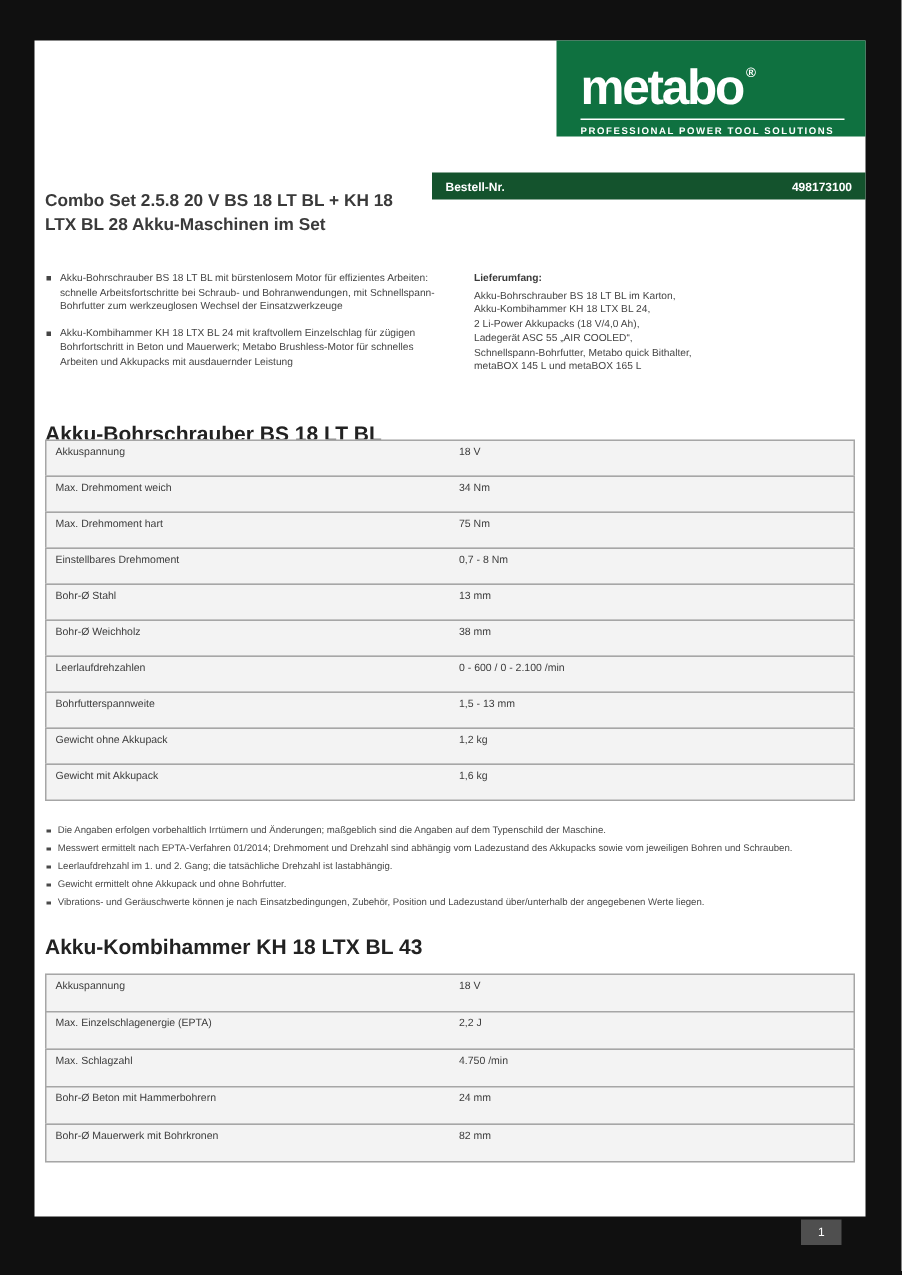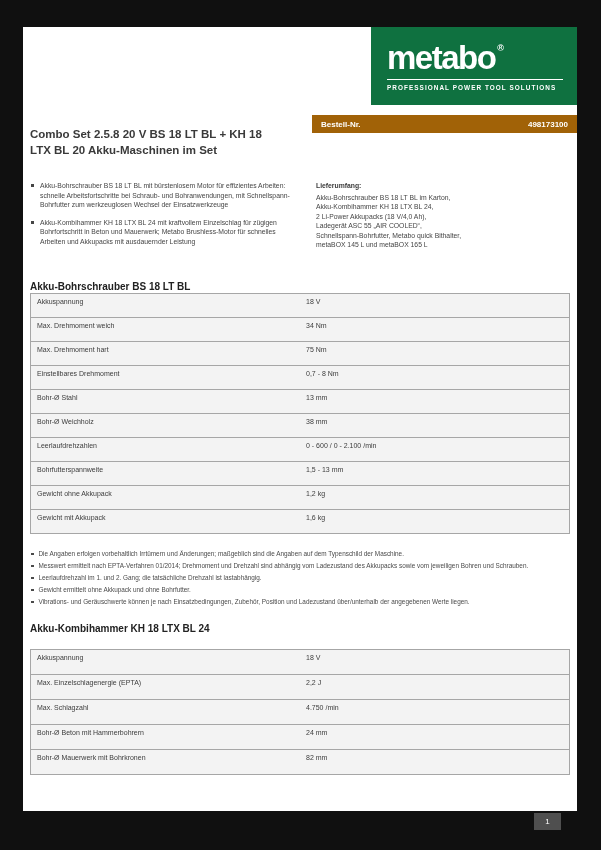--- a/index.html
+++ b/index.html
@@ -1,46 +1,46 @@
 <!DOCTYPE html>
 <html><head>
 <meta charset="utf-8">
 <style>
   html,body{margin:0;padding:0;}
   body{width:601px;height:850px;font-family:"Liberation Sans",sans-serif;-webkit-font-smoothing:antialiased;}
   .canvas{position:relative;width:601px;height:850px;background:#101010;overflow:hidden;}
   .page{position:absolute;left:23px;top:27px;width:554px;height:784px;background:#ffffff;}
 
   
-  .logo{position:absolute;top:0;right:0;width:206px;height:78px;background:#0f7140;box-sizing:border-box;padding:14px 14px 0 16px;}
+  .logo{position:absolute;top:0;right:0;width:206px;height:64px;background:#0f7140;box-sizing:border-box;padding:14px 14px 0 16px;}
   .brand-row{color:#fff;line-height:1;white-space:nowrap;}
   .brand{font-size:33px;font-weight:bold;letter-spacing:-1.5px;color:#fff;}
   .reg{font-size:9px;font-weight:bold;color:#fff;vertical-align:18px;margin-left:2px;}
   .logo-rule{margin-top:5px;height:1px;background:#ffffff;width:176px;}
   .tagline{margin-top:4px;font-size:6.4px;font-weight:bold;letter-spacing:1.05px;color:#ffffff;white-space:nowrap;}
 
   
-  .order-box{position:absolute;top:88px;right:0;width:265px;background:#a16207;box-sizing:border-box;text-align:right;}
+  .order-box{position:absolute;top:88px;right:0;width:289px;background:#14532d;box-sizing:border-box;text-align:right;}
   .order-row{height:18px;display:flex;justify-content:space-between;align-items:center;padding:0 9px;font-size:8px;font-weight:bold;color:#ffffff;}
   .order-row.second{border-top:1px solid rgba(255,255,255,0.25);}
 
   
   .title{position:absolute;top:99px;left:7px;width:288px;margin:0;font-size:11.5px;font-weight:bold;color:#3a3a3a;line-height:16px;}
 
   
   .intro{position:absolute;top:154px;left:7px;right:7px;display:flex;gap:14px;font-size:6.8px;color:#454545;line-height:9.5px;}
   .bullets{flex:0 0 272px;}
   .bullet-item{display:flex;margin-bottom:8px;}
   .sq{flex:none;width:3px;height:3px;background:#454545;margin:3px 6px 0 1px;}
   .delivery{flex:1;}
   .delivery-heading{font-weight:bold;margin-bottom:2px;color:#3a3a3a;}
   .delivery-line{line-height:9.5px;}
 
   
-  .section-heading{position:absolute;left:7px;font-size:10px;font-weight:bold;color:#222222;}
+  .section-heading{position:absolute;left:7px;font-size:14px;font-weight:bold;color:#222222;}
   .s1{top:254px;}
   .s2{top:596px;}
 
   
   .table{position:absolute;left:7px;width:540px;}
   .t1{top:266px;}
   .t2{top:622px;}
   .trow{display:flex;box-sizing:border-box;height:25px;background:#f3f3f3;border:1px solid #a6a6a6;margin-top:-1px;}
   .t1 .trow:first-child,.t2 .trow:first-child{margin-top:0;}
   .t2 .trow{height:26px;}
@@ -71,21 +71,21 @@
 
     <div class="order-box">
       <div class="order-row">
         <span>Bestell-Nr.</span>
         <span>498173100</span>
       </div>
     </div>
 
     <h1 class="title">
       <span>Combo Set 2.5.8 20 V BS 18 LT BL + KH 18</span><br>
-      <span>LTX BL 20 Akku-Maschinen im Set</span>
+      <span>LTX BL 28 Akku-Maschinen im Set</span>
     </h1>
 
     <div class="intro">
       <div class="bullets">
         <div class="bullet-item">
           <span class="sq"></span>
           <span>Akku-Bohrschrauber BS 18 LT BL mit bürstenlosem Motor für effizientes Arbeiten: schnelle Arbeitsfortschritte bei Schraub- und Bohranwendungen, mit Schnellspann-Bohrfutter zum werkzeuglosen Wechsel der Einsatzwerkzeuge</span>
         </div>
         <div class="bullet-item">
           <span class="sq"></span>
@@ -164,21 +164,21 @@
       <div class="footnote">
         <span class="fsq"></span>
         <span>Gewicht ermittelt ohne Akkupack und ohne Bohrfutter.</span>
       </div>
       <div class="footnote">
         <span class="fsq"></span>
         <span>Vibrations- und Geräuschwerte können je nach Einsatzbedingungen, Zubehör, Position und Ladezustand über/unterhalb der angegebenen Werte liegen.</span>
       </div>
     </div>
 
-    <div class="section-heading s2">Akku-Kombihammer KH 18 LTX BL 24</div>
+    <div class="section-heading s2">Akku-Kombihammer KH 18 LTX BL 43</div>
 
     <div class="table t2">
       <div class="trow">
         <div class="tlabel">Akkuspannung</div>
         <div class="tvalue">18 V</div>
       </div>
       <div class="trow">
         <div class="tlabel">Max. Einzelschlagenergie (EPTA)</div>
         <div class="tvalue">2,2 J</div>
       </div>

